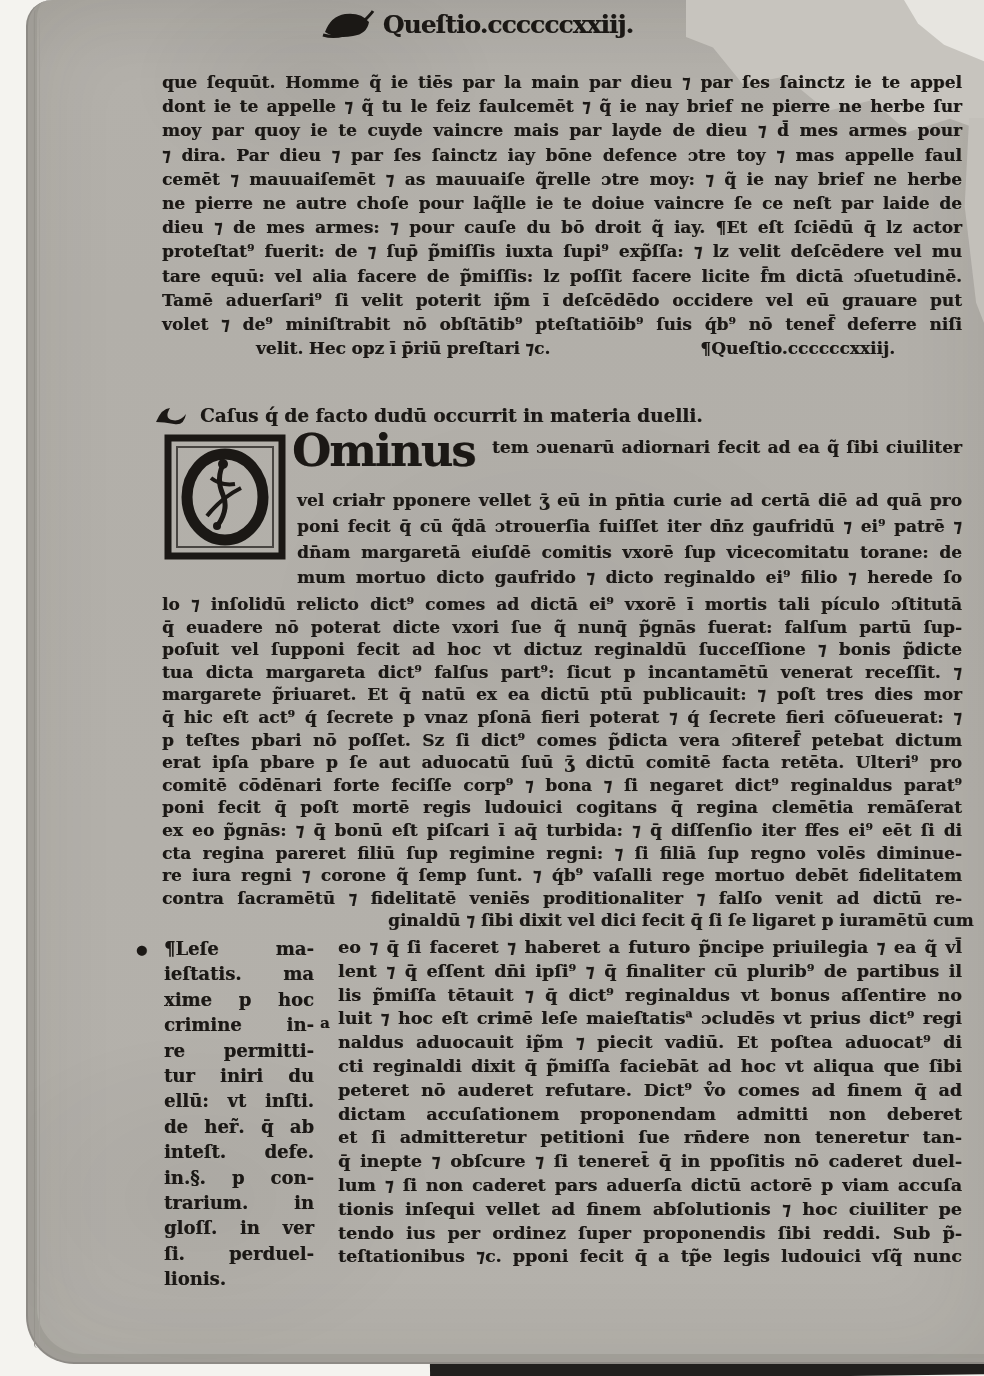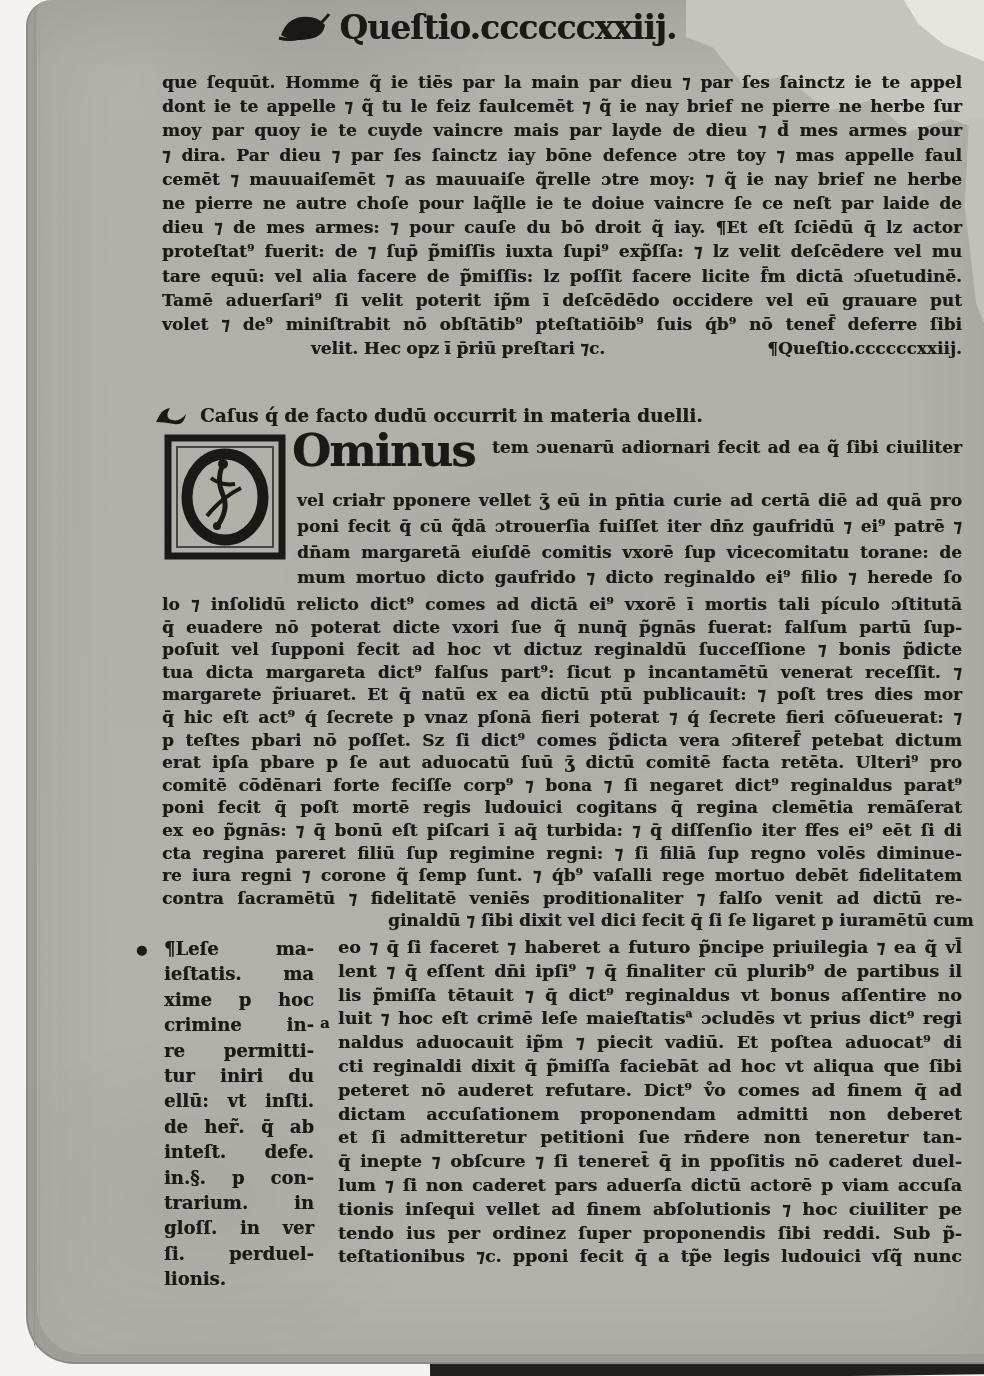--- a/index.html
+++ b/index.html
@@ -32,23 +32,23 @@
     clip-path:polygon(0 0,100% 0,100% 100%,88% 90%,74% 100%,62% 76%,47% 84%,33% 58%,19% 64%,9% 36%,0 28%);}
   .stain-corner{position:absolute;right:0;top:0;width:100px;height:62px;background:#e7e5e0;
     clip-path:polygon(18% 0,100% 0,100% 100%,58% 72%,32% 38%);}
   .stain-edge{position:absolute;right:0;top:118px;width:26px;height:210px;background:#c3c0ba;
     clip-path:polygon(35% 0,100% 0,100% 100%,62% 88%,18% 42%);}
   
   .ink{color:#1b1815;text-shadow:0.4px 0.4px 0.6px rgba(25,22,18,.5);font-weight:bold;}
   .tline{text-align:justify;text-align-last:justify;white-space:nowrap;}
   .block{position:absolute;}
   .header-row{position:absolute;left:0;right:60px;top:10px;display:flex;justify-content:center;align-items:center;gap:8px;}
-  .title{font-size:33px;letter-spacing:-1px;line-height:1.1;}
+  .title{font-size:25px;letter-spacing:-1px;line-height:1.1;}
   .para1{left:134px;top:70px;width:800px;font-size:17px;line-height:24.2px;word-spacing:-0.5px;}
-  .closing-line{display:flex;justify-content:flex-end;gap:12px;margin-left:27px;}
+  .closing-line{display:flex;justify-content:center;gap:0;margin-left:27px;}
   .closing-left{flex:0 0 auto;}
   .closing-right{margin-left:150px;}
   .casus-row{left:126px;top:404px;display:flex;align-items:center;gap:12px;font-size:18.5px;}
   .dominus{left:134px;top:428px;width:800px;font-size:17px;}
   .initial-wrap{position:absolute;left:2px;top:6px;width:122px;height:126px;}
   .bigword{position:absolute;left:130px;top:-4px;font-size:45px;letter-spacing:-2px;}
   .a12{position:absolute;left:330px;top:6px;width:470px;line-height:26.5px;}
   .a36{position:absolute;left:135px;top:60px;width:665px;line-height:25.8px;}
   .bfull{position:absolute;left:0;top:165px;width:800px;line-height:22.6px;}
   .c1{position:absolute;left:226px;top:482px;width:574px;}
@@ -90,21 +90,21 @@
         <div class="tline">que ſequūt. Homme q̃ ie tiēs par la main par dieu ⁊ par ſes ſainctz ie te appel</div>
         <div class="tline">dont ie te appelle ⁊ q̃ tu le feiz faulcemēt ⁊ q̃ ie nay brief ne pierre ne herbe ſur</div>
         <div class="tline">moy par quoy ie te cuyde vaincre mais par layde de dieu ⁊ d̄ mes armes pour</div>
         <div class="tline">⁊ dira. Par dieu ⁊ par ſes ſainctz iay bōne defence ɔtre toy ⁊ mas appelle faul</div>
         <div class="tline">cemēt ⁊ mauuaiſemēt ⁊ as mauuaiſe q̃relle ɔtre moy: ⁊ q̃ ie nay brief ne herbe</div>
         <div class="tline">ne pierre ne autre choſe pour laq̃lle ie te doiue vaincre ſe ce neſt par laide de</div>
         <div class="tline">dieu ⁊ de mes armes: ⁊ pour cauſe du bō droit q̃ iay. ¶Et eſt ſciēdū q̄ lz actor</div>
         <div class="tline">proteſtat⁹ fuerit: de ⁊ ſup̄ p̃miſſis iuxta ſupi⁹ exp̃ſſa: ⁊ lz velit deſcēdere vel mu</div>
         <div class="tline">tare equū: vel alia facere de p̃miſſis: lz poſſit facere licite f̄m dictā ɔſuetudinē.</div>
         <div class="tline">Tamē aduerſari⁹ ſi velit poterit ip̃m ī deſcēdēdo occidere vel eū grauare put</div>
-        <div class="tline">volet ⁊ de⁹ miniſtrabit nō obſtātib⁹ pteſtatiōib⁹ ſuis q́b⁹ nō tenef̄ deferre ſibi</div>
+        <div class="tline">volet ⁊ de⁹ miniſtrabit nō obſtātib⁹ pteſtatiōib⁹ ſuis q́b⁹ nō tenef̄ deferre niſi</div>
       </div>
     <div class="closing-line">
       <span class="closing-left">velit. Hec opz ī p̄riū preſtari ⁊c.</span>
       <span class="closing-right">¶Queſtio.ccccccxxiij.</span>
     </div>
   </div>
 
   <div class="block casus-row">
     <span>
       <svg width="34" height="22" viewBox="0 0 34 22">

